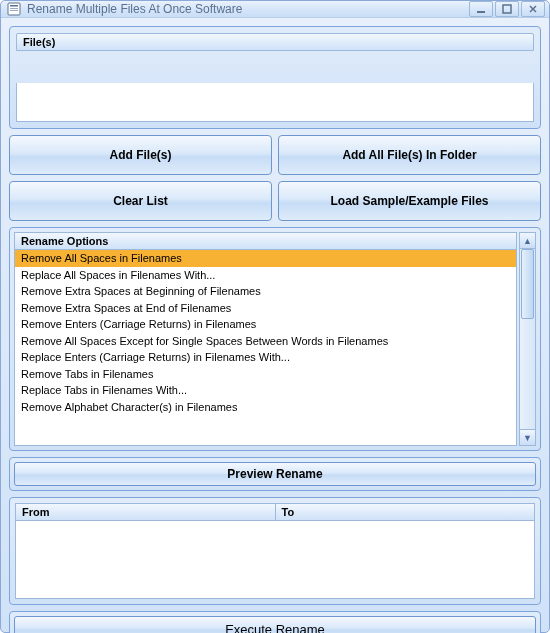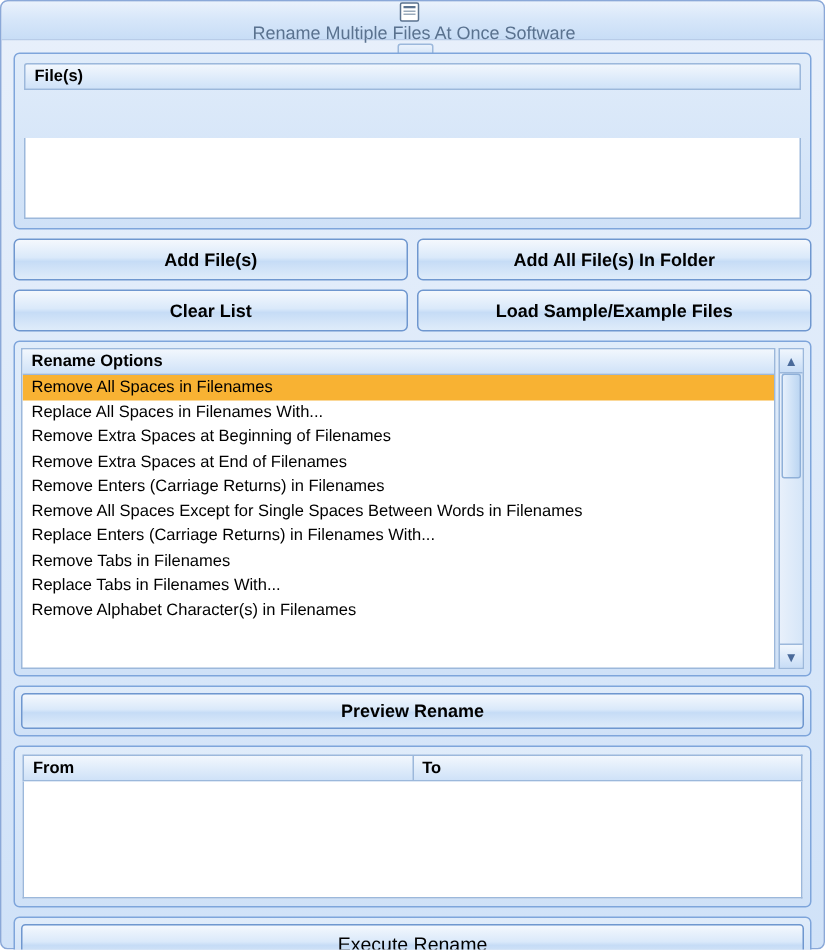--- a/index.html
+++ b/index.html
@@ -21,21 +21,20 @@
     flex-direction: column;
   }
   .titlebar {
     height: 26px;
     background: linear-gradient(to bottom, #eaf2fc 0%, #d6e6f9 50%, #c8ddf6 100%);
     border-bottom: 1px solid #b8cce8;
     display: flex;
     align-items: center;
     padding: 0 4px 0 6px;
     border-radius: 5px 5px 0 0;
-    flex-direction: column;
   }
   .titlebar .app-icon {
     width: 14px; height: 14px;
     margin-right: 6px;
     display: inline-flex; align-items: center; justify-content: center;
   }
   .titlebar .title {
     flex: 1;
     color: #5a728f;
     font-size: 12px;
@@ -56,21 +55,21 @@
     display: flex;
     flex-direction: column;
     gap: 6px;
   }
   .panel {
     background: linear-gradient(to bottom, #e0ecfa 0%, #cfe1f7 100%);
     border: 1px solid #7ea5db;
     border-radius: 4px;
     padding: 6px;
   }
-  .files-panel { height: 118px; display: flex; flex-direction: column; gap: 32px; }
+  .files-panel { height: 103px; display: flex; flex-direction: column; gap: 32px; }
   .files-header {
     font-weight: bold;
     font-size: 11px;
     color: #000;
     background: linear-gradient(to bottom, #f2f7fd, #cfe2f8);
     border: 1px solid #9cb8db;
     border-bottom: 1px solid #9cb8db;
     padding: 2px 6px;
     border-radius: 2px 2px 0 0;
   }
@@ -79,21 +78,21 @@
     background: #fff;
     border: 1px solid #9cb8db;
     border-top: none;
   }
   .btnrow {
     display: flex;
     gap: 6px;
   }
   .btn {
     flex: 1;
-    height: 28px;
+    height: 40px;
     background: linear-gradient(to bottom, #f4f8fd 0%, #dae9fa 45%, #c6dcf6 55%, #dfecfa 100%);
     border: 1px solid #6f97cf;
     border-radius: 4px;
     font-weight: bold;
     font-size: 12px;
     color: #000;
     display: flex; align-items: center; justify-content: center;
     cursor: pointer;
   }
   .options-panel {

